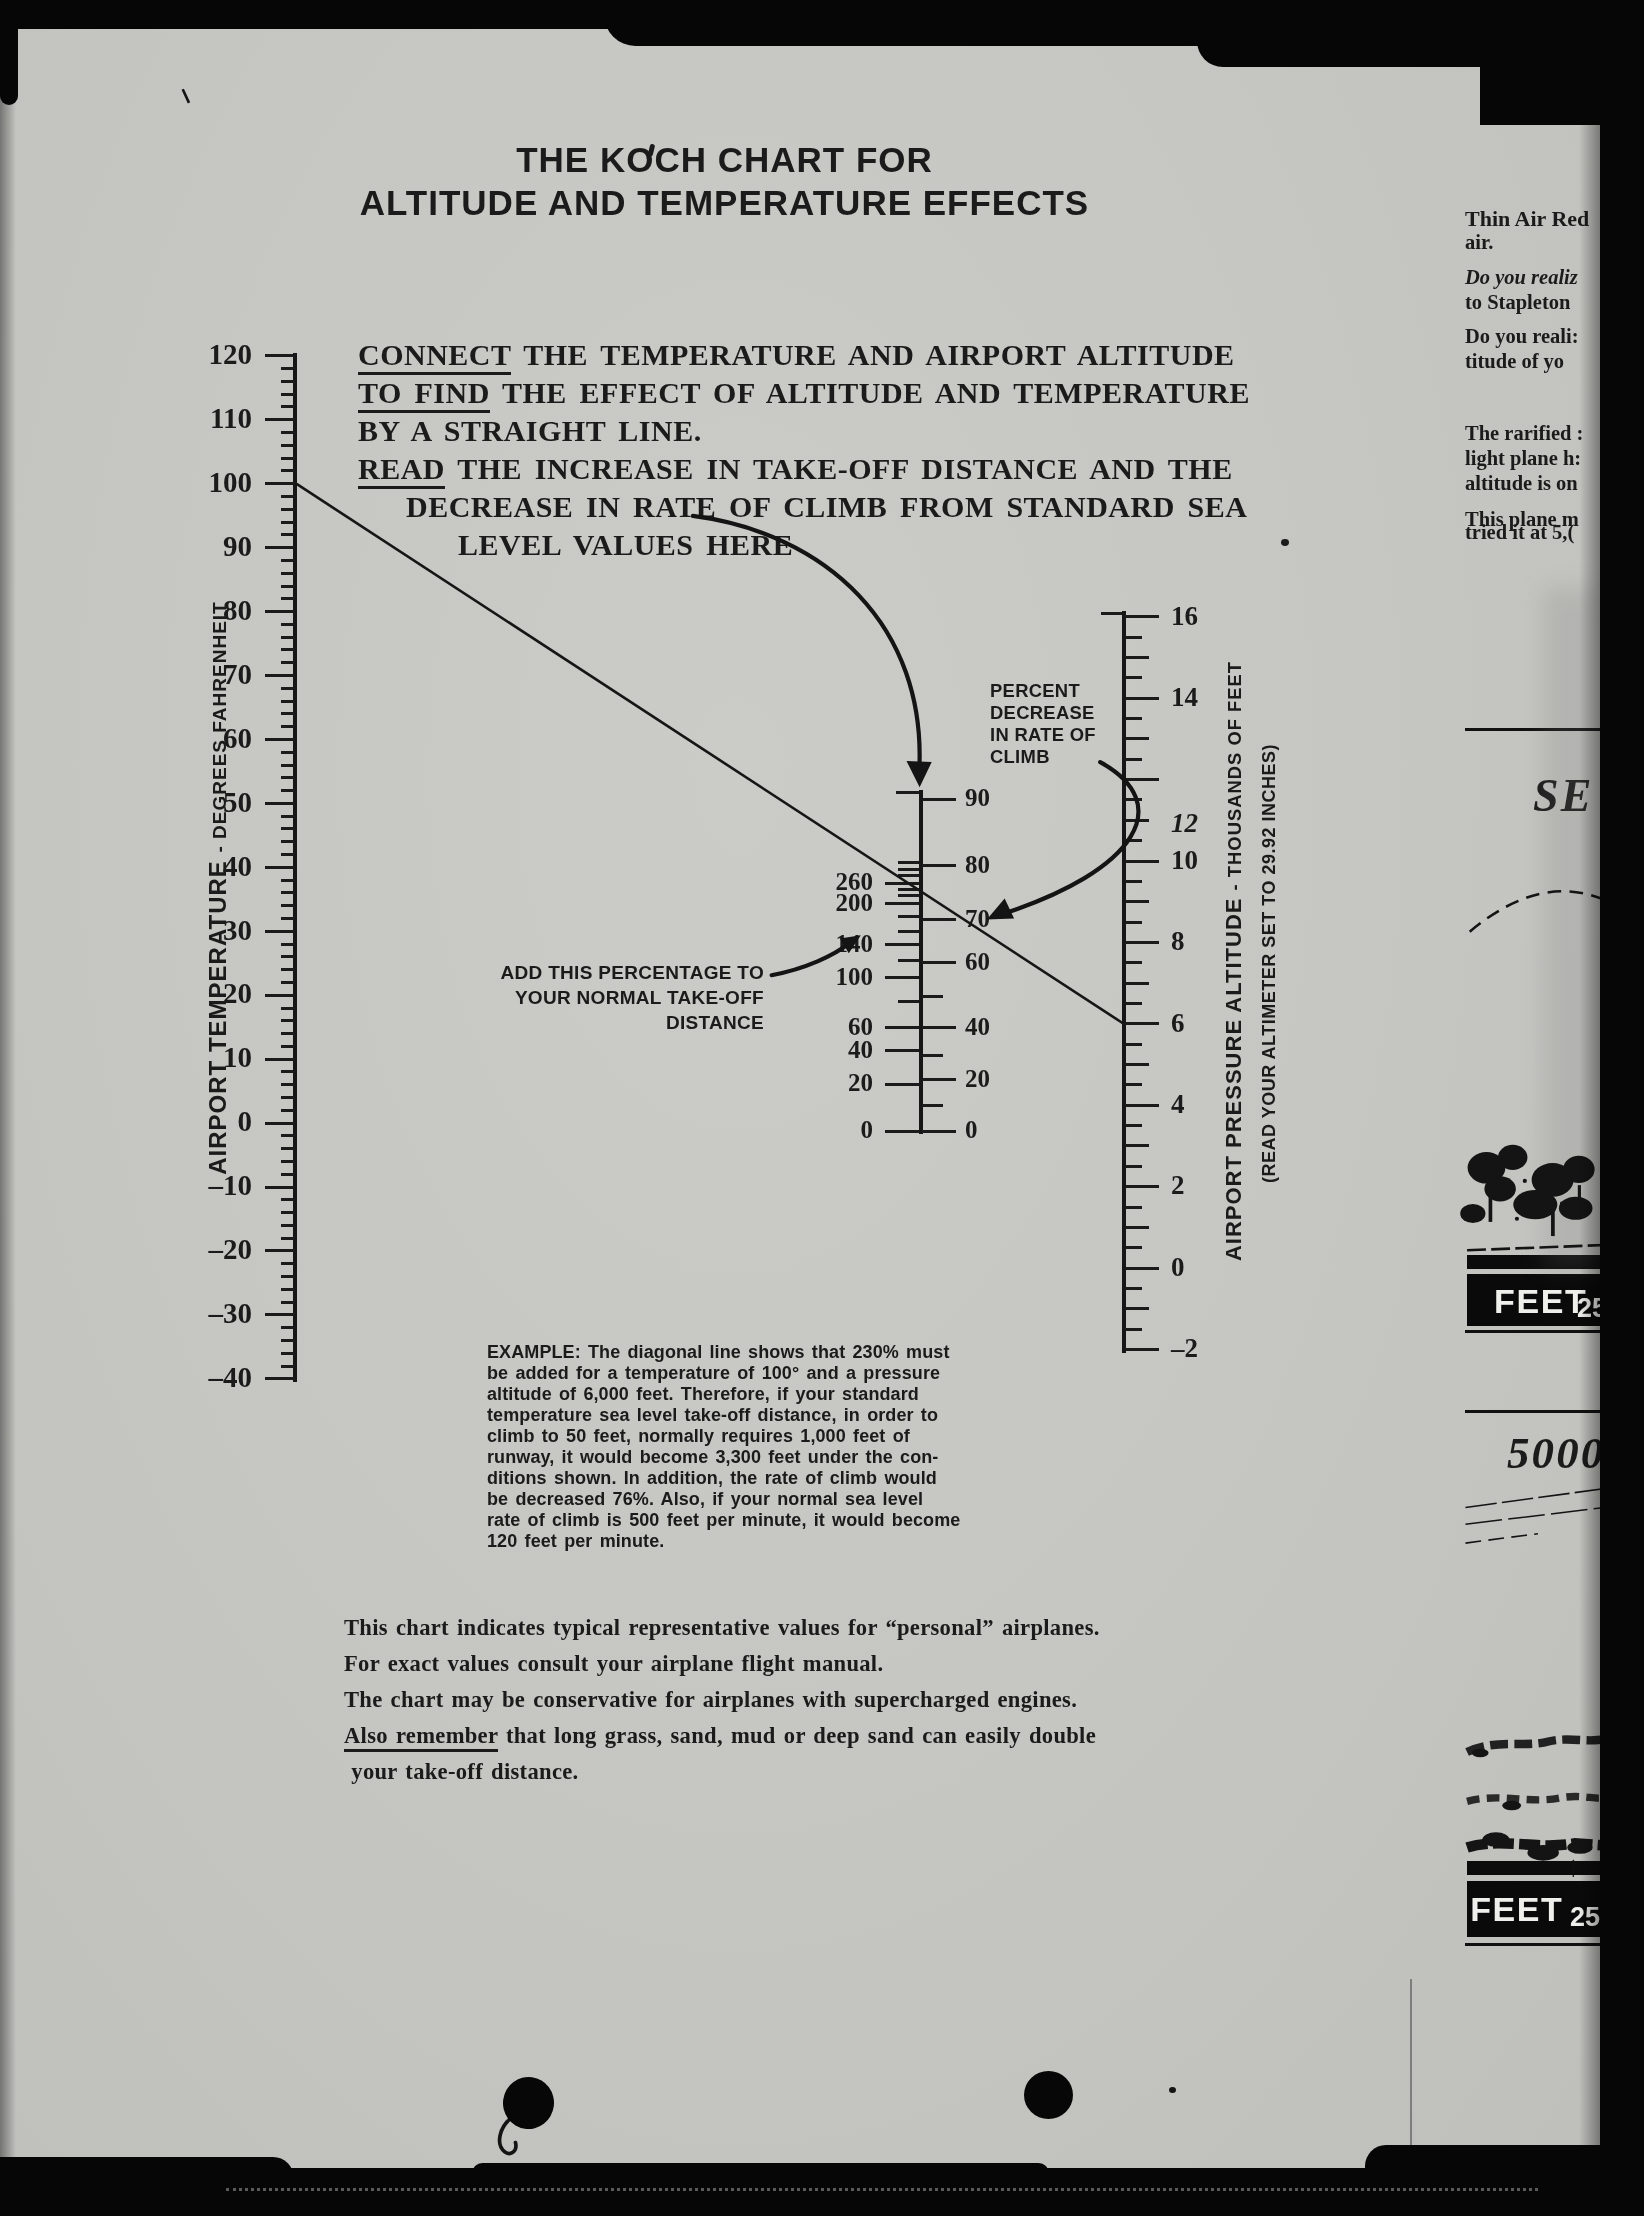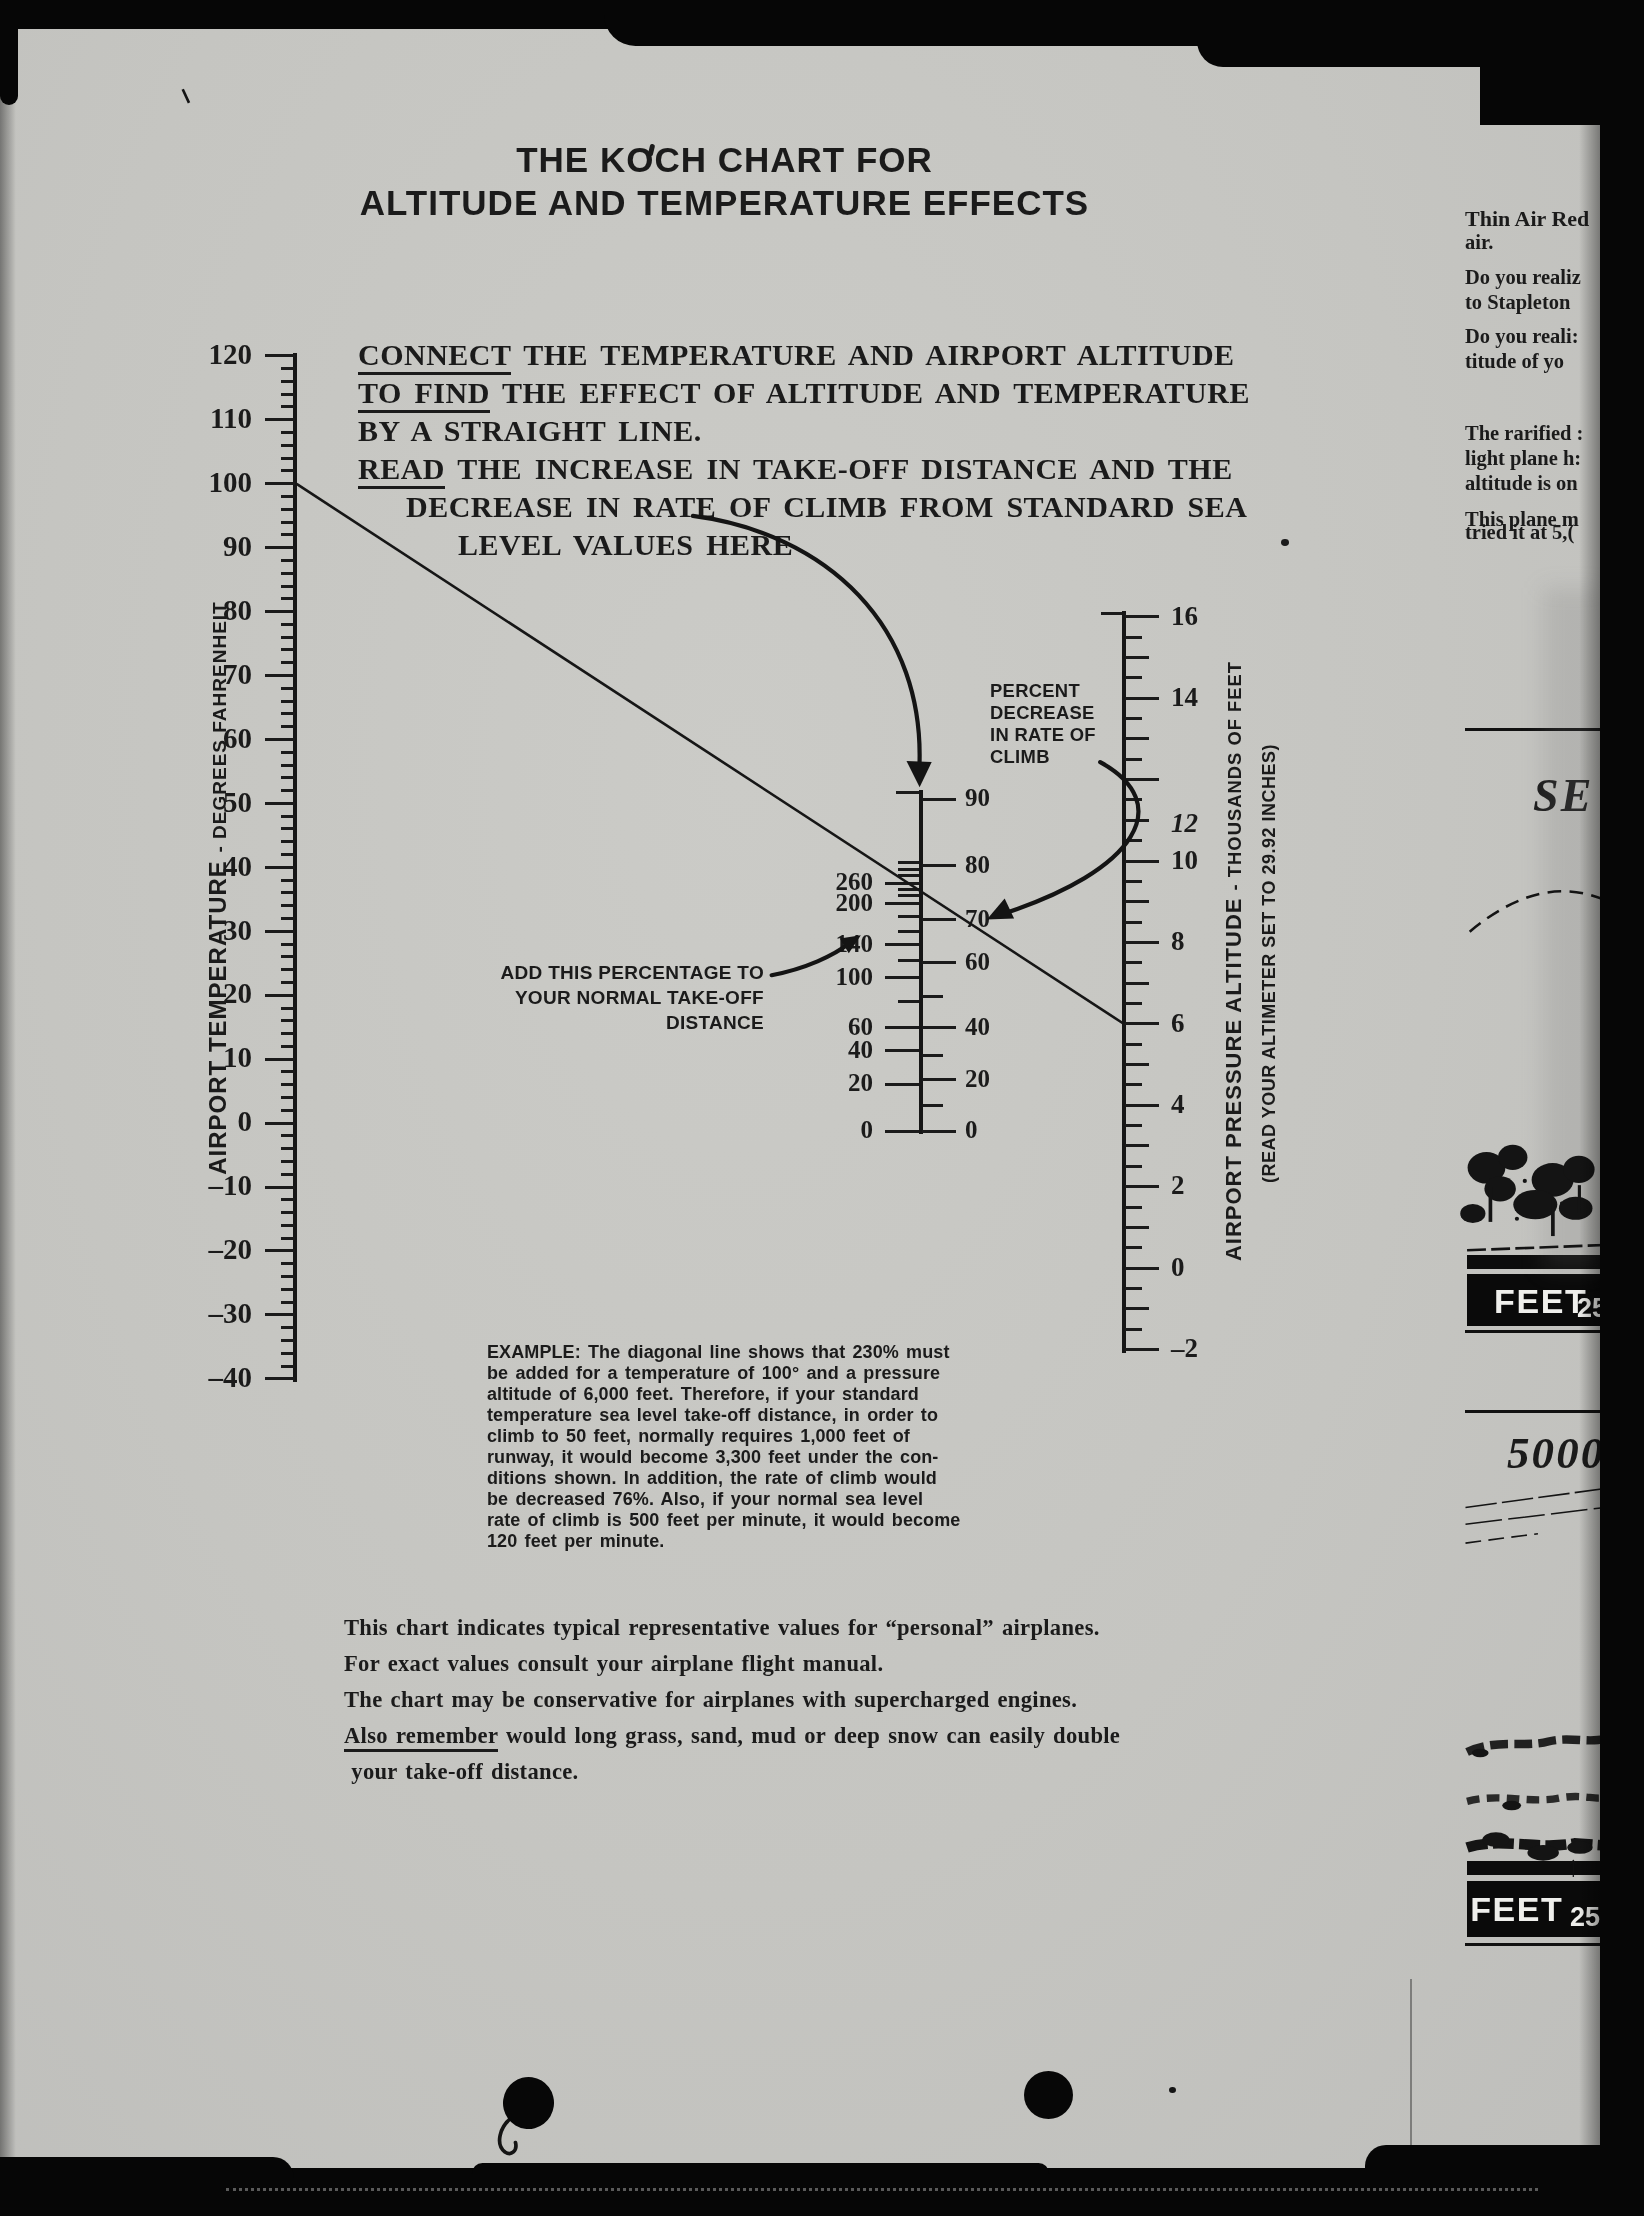--- a/index.html
+++ b/index.html
@@ -271,28 +271,28 @@
       <div>ditions shown.  In addition, the rate of climb would</div>
       <div>be decreased 76%.  Also, if your normal sea level</div>
       <div>rate of climb is 500 feet per minute, it would become</div>
       <div>120 feet per minute.</div>
     </div>
 
   <div id="footnotes" class="abs serif" style="left:344px;top:1610px;font-size:22.6px;line-height:36px;letter-spacing:0.3px;word-spacing:2.1px;">
       <div><span>This chart indicates typical representative values for “personal” airplanes.</span></div>
       <div><span>For exact values consult your airplane flight manual.</span></div>
       <div><span>The chart may be conservative for airplanes with supercharged engines.</span></div>
-      <div><span class="u">Also remember</span><span> would long grass, sand, mud or deep snow can easily double</span></div>
+      <div><span class="u">Also remember</span><span> that long grass, sand, mud or deep sand can easily double</span></div>
       <div style="margin-left: 7.3px;"><span>your take-off distance.</span></div>
     </div>
 
   <div id="right-col" class="abs serif" style="left:1465px;top:195px;width:173px;font-size:20.5px;">
       <div style="position: absolute; left: 0px; top: 10.5px; white-space: nowrap; font-size: 22px;">Thin Air Red</div>
       <div style="position: absolute; left: 0px; top: 36px; white-space: nowrap;">air.</div>
-      <div style="position: absolute; left: 0px; top: 71px; white-space: nowrap;">Do you realiz</div>
+      <div style="position: absolute; left: 0px; top: 71px; white-space: nowrap; font-style: italic;">Do you realiz</div>
       <div style="position: absolute; left: 0px; top: 96px; white-space: nowrap;">to Stapleton</div>
       <div style="position: absolute; left: 0px; top: 130px; white-space: nowrap;">Do you reali:</div>
       <div style="position: absolute; left: 0px; top: 155px; white-space: nowrap;">titude of yo</div>
       <div style="position: absolute; left: 0px; top: 227px; white-space: nowrap;">The rarified :</div>
       <div style="position: absolute; left: 0px; top: 252px; white-space: nowrap;">light plane h:</div>
       <div style="position: absolute; left: 0px; top: 277px; white-space: nowrap;">altitude is on</div>
       <div style="position: absolute; left: 0px; top: 313px; white-space: nowrap;">This plane m</div>
       <div style="position: absolute; left: 0px; top: 326px; white-space: nowrap;">tried it at 5,(</div>
     </div>
 

